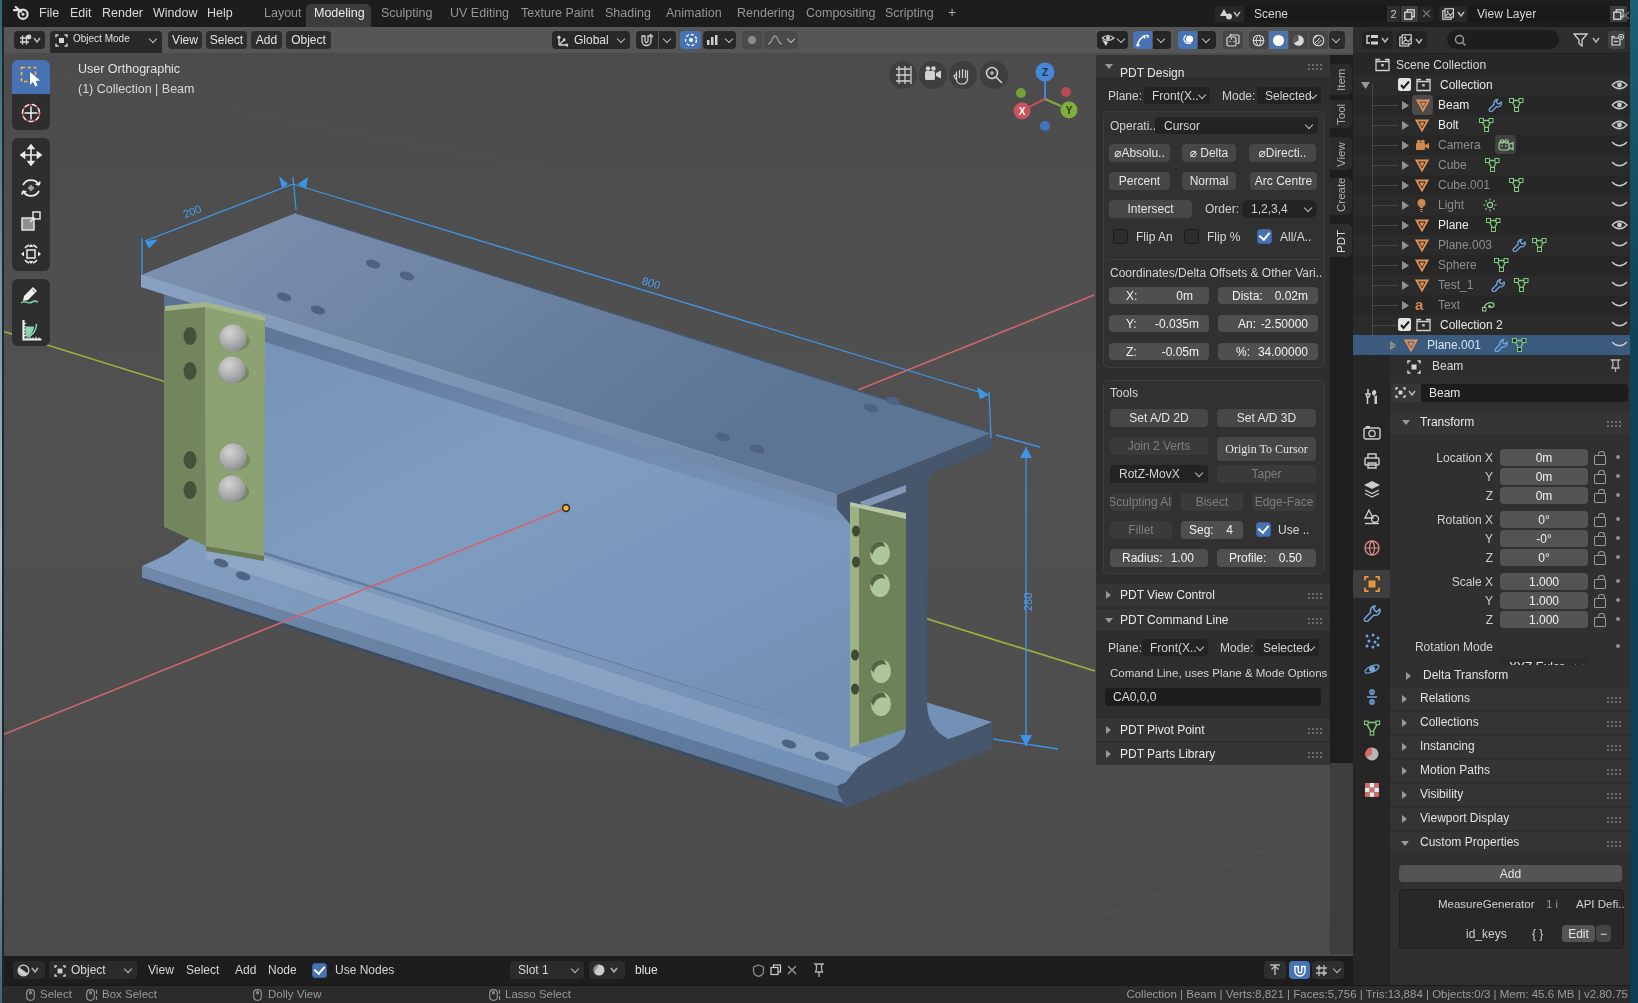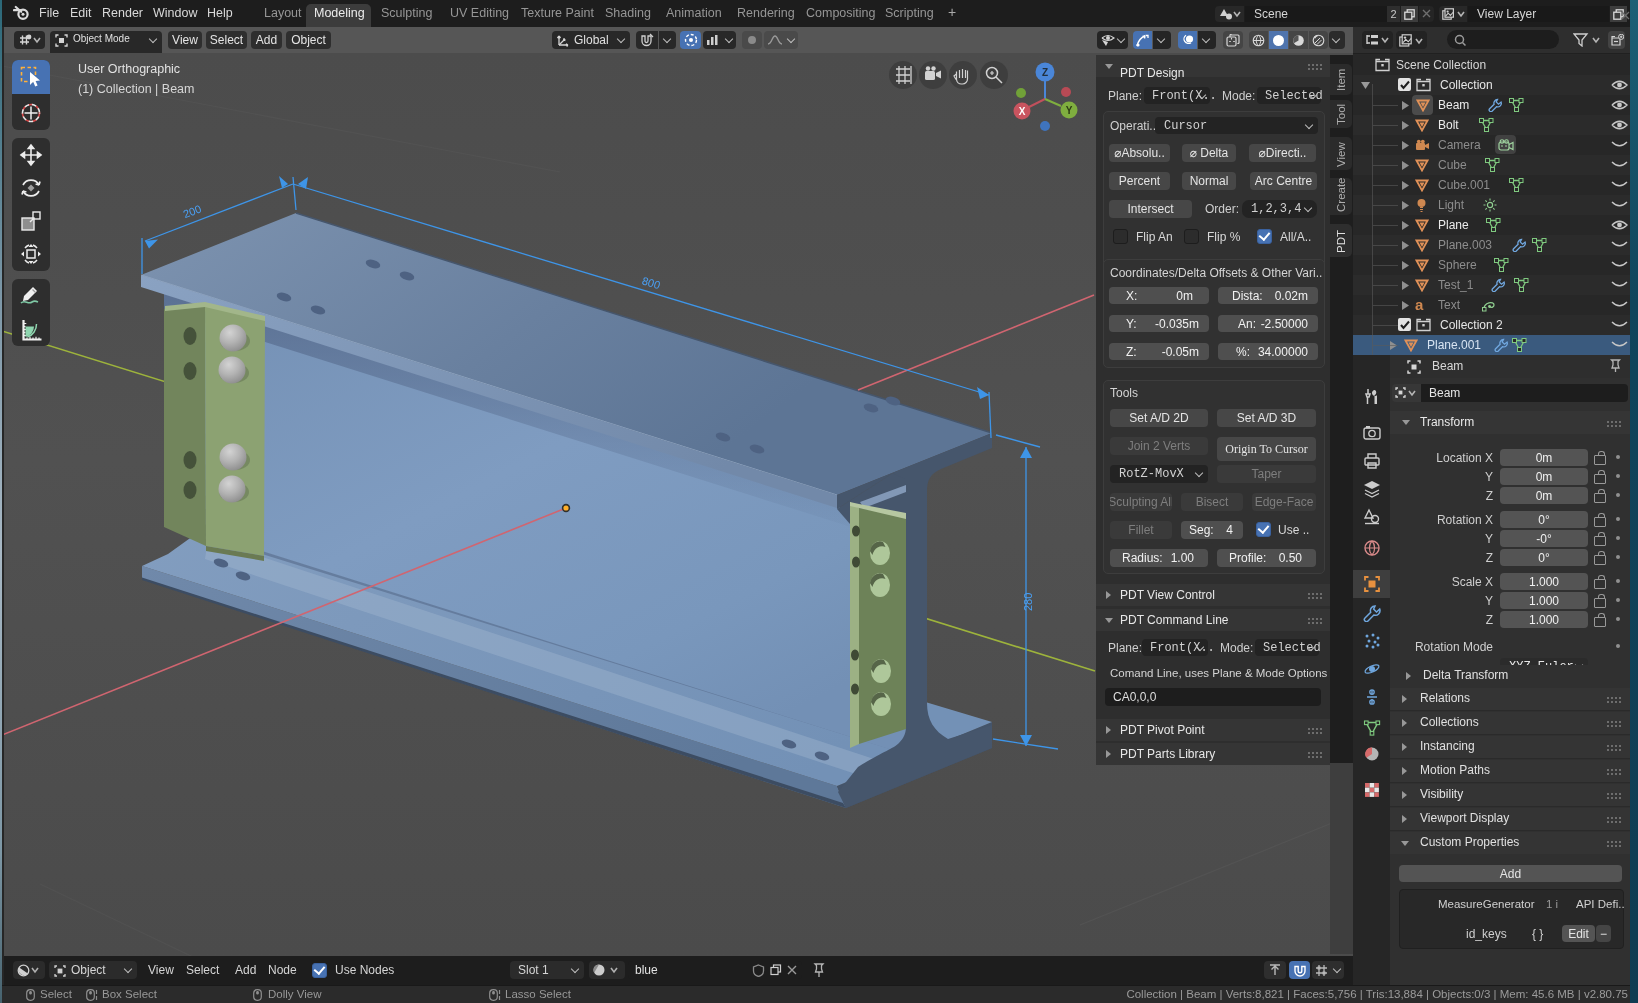--- a/index.html
+++ b/index.html
@@ -5,21 +5,21 @@
 html,body{margin:0;padding:0;width:1638px;height:1003px;overflow:hidden;background:#1d1d1d;
 font-family:"Liberation Sans",sans-serif;-webkit-font-smoothing:antialiased;}
 .abs{position:absolute;}
 .t{position:absolute;white-space:nowrap;}
 #page{position:absolute;left:0;top:0;width:1638px;height:1003px;}
 
 .btn{position:absolute;background:#474747;border-radius:4px;color:#e4e4e4;font-size:12px;
 display:flex;align-items:center;justify-content:center;white-space:nowrap;overflow:hidden;}
 .btn.dis{color:#7e7e7e;background:#3a3a3a;}
 .fld{position:absolute;background:#232323;border-radius:4px;color:#d2d2d2;font-size:12px;
-display:flex;align-items:center;font-family:Liberation Mono, monospace;}
+display:flex;align-items:center;}
 .num{position:absolute;background:#4f4f4f;border-radius:4px;color:#f1f1f1;font-size:12px;
 display:flex;align-items:center;}
 .chev{width:5px;height:5px;border-right:1.5px solid #bdbdbd;border-bottom:1.5px solid #bdbdbd;
 transform:rotate(45deg);display:inline-block;margin-top:-2px;}
 .cb{position:absolute;width:13px;height:13px;border-radius:3px;background:#2c2c2c;border:1px solid #1d1d1d;}
 .cb.on{background:#4772b3;border-color:#3a619e;}
 .cb.on:after{content:"";position:absolute;left:3px;top:0px;width:5px;height:8px;
 border:solid #fff;border-width:0 2px 2px 0;transform:rotate(40deg);}
 .grip{position:absolute;width:16px;height:7px;
 background-image:radial-gradient(circle,#6d6d6d 1px,transparent 1.2px);

